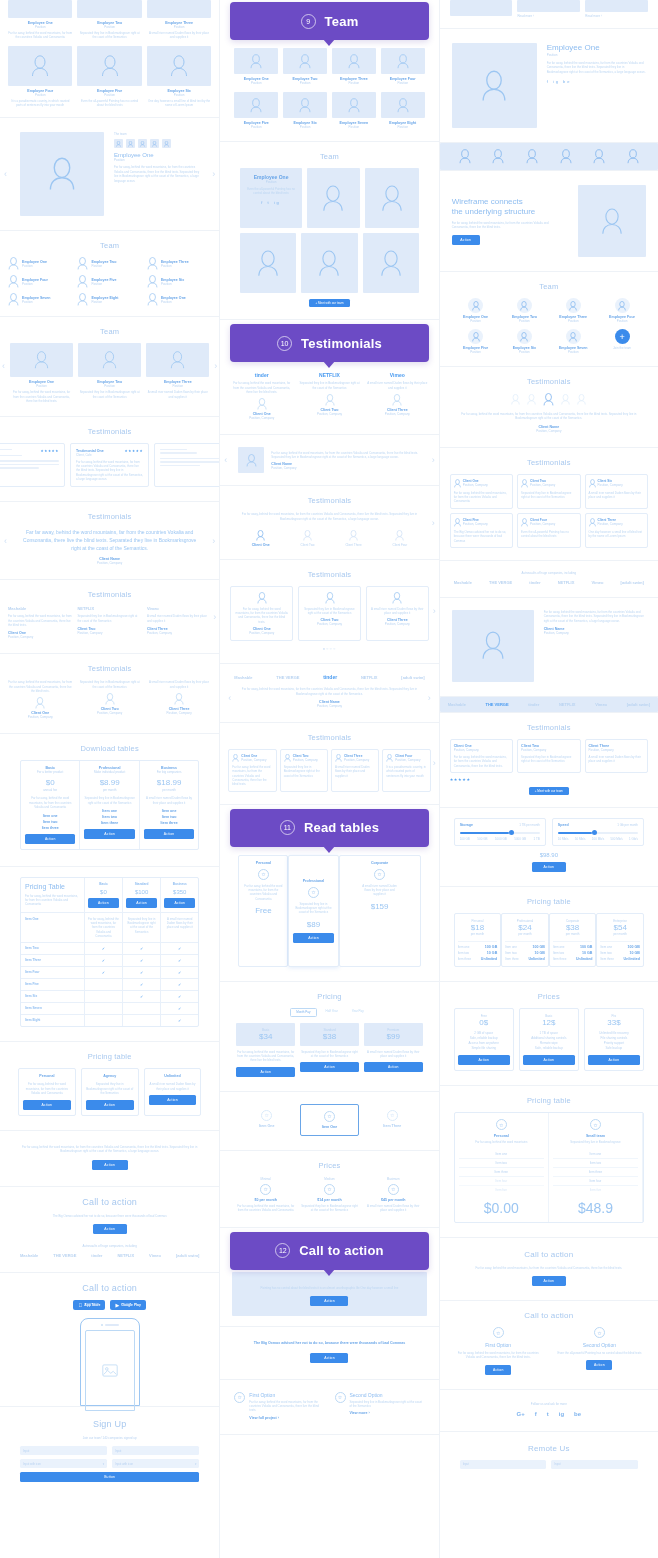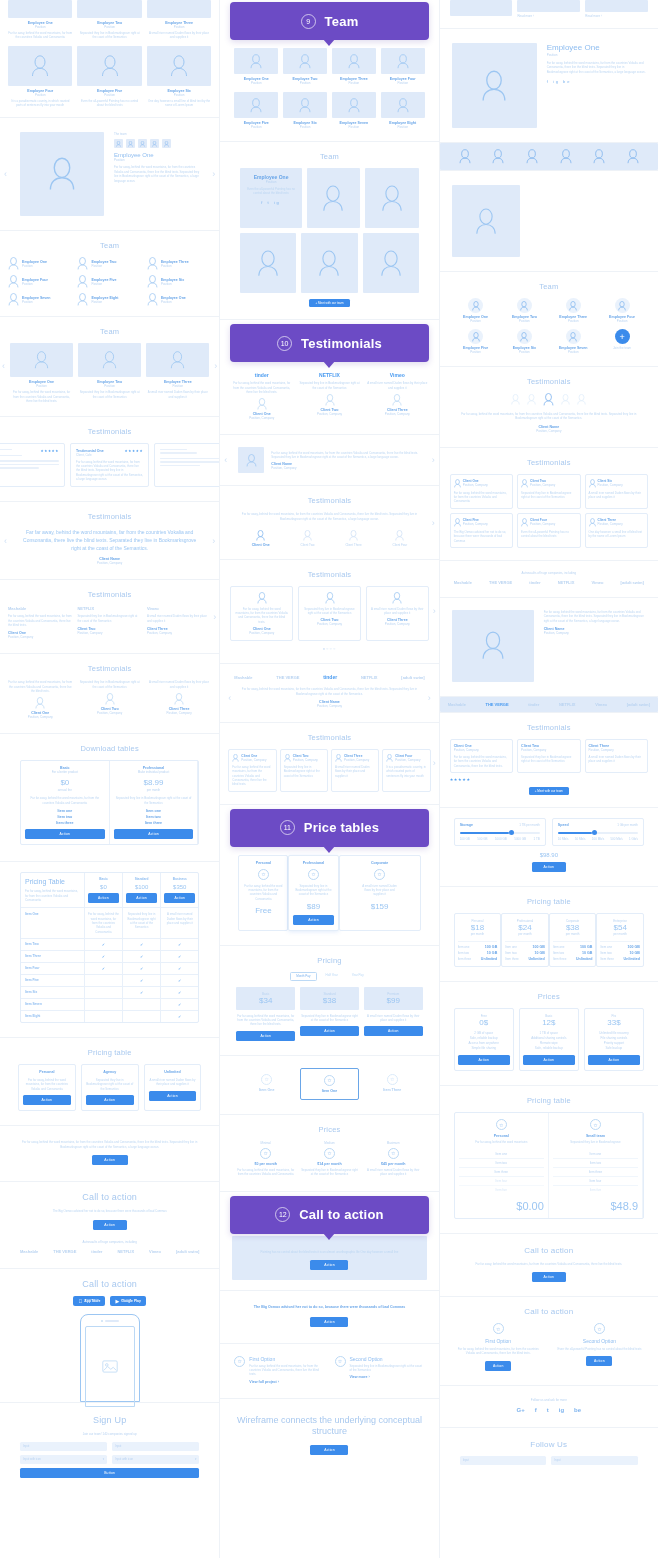--- a/index.html
+++ b/index.html
@@ -51,21 +51,21 @@
   .stars { color:#4a9bf0; font-size:3.5px; letter-spacing:.6px; }
   .arrow { color:#cfe0f5; font-size:9px; position:absolute; top:50%; transform:translateY(-50%); }
   .dots { text-align:center; font-size:4px; color:#cfe0f5; letter-spacing:1px; }
   .brandrow { display:flex; justify-content:space-between; align-items:center; padding:0 6px; }
   .brand { color:#b9d3f1; font-size:4px; font-weight:bold; }
   .brand.hl { color:#4a9bf0; font-size:5px; }
   .circ-ico { width:11px; height:11px; border-radius:50%; border:1px solid #bcd9f5; display:flex; align-items:center; justify-content:center; color:#7fb4ee; font-size:5px; }
   .soc { color:#7fb4ee; font-size:4px; letter-spacing:2px; text-align:center; }
   .tblhdr { color:#8fbdf0; font-size:3.2px; font-weight:bold; text-align:center; }
   .chk { color:#4a9bf0; font-size:4px; text-align:center; }
-  .price-big { color:#9cc6f2; font-size:11px; text-align:right; font-weight:300; }
+  .price-big { color:#9cc6f2; font-size:14px; text-align:center; font-weight:300; }
   .price-md { color:#9cc6f2; font-size:8px; text-align:center; font-weight:300; }
   .inp { background:#eaf2fc; border-radius:1.5px; height:9px; display:flex; align-items:center; padding:0 3px; color:#b9d3f1; font-size:2.8px; }
   .hero-h { color:#8fbdf0; font-size:8px; line-height:1.25; font-weight:400; }
   .line { height:1.6px; background:#e8f0fa; border-radius:1px; }
 </style>
 </head>
 <body>
 
 <div class="cols">
 
@@ -463,20 +463,31 @@
           <div class="lbl">Professional</div>
           <div class="sub">Make individual product</div>
           <div class="price-md" style="margin:4px 0 1px;">$8.99</div>
           <div class="sub">per month</div>
           <div class="para" style="margin:4px 0;">Separated they live in Bookmarksgrove right at the coast of the Semantics</div>
           <div class="lbl" style="margin-top:3px;">Item one</div>
           <div class="lbl" style="margin-top:2px;">Item two</div>
           <div class="lbl" style="margin-top:2px;">Item three</div>
           <div class="btn" style="margin-top:4px;">Action</div>
         </div>
+        <div class="grow" style="padding:5px 4px;">
+          <div class="lbl">Business</div>
+          <div class="sub">For big companies</div>
+          <div class="price-md" style="margin:4px 0 1px;">$18.99</div>
+          <div class="sub">per month</div>
+          <div class="para" style="margin:4px 0;">A small river named Duden flows by their place and supplies it</div>
+          <div class="lbl" style="margin-top:3px;">Item one</div>
+          <div class="lbl" style="margin-top:2px;">Item two</div>
+          <div class="lbl" style="margin-top:2px;">Item three</div>
+          <div class="btn" style="margin-top:4px;">Action</div>
+        </div>
       </div>
     </div>
 
     <div class="sec" style="padding:10px 20px 14px;">
       <div class="card">
         <div style="display:flex;border-bottom:1px solid #e8f0fa;">
           <div style="width:36%;padding:5px 4px;border-right:1px solid #e8f0fa;">
             <div style="color:#8fbdf0;font-size:7px;line-height:1.15;">Pricing Table</div>
             <div class="para" style="text-align:left;margin-top:3px;">Far far away, behind the word mountains, far from the countries Vokalia and Consonantia</div>
           </div>
@@ -1036,34 +1047,34 @@
               </div>
             </div>
           <div class="para" style="text-align:left;margin-top:3px;">It is a paradisematic country, in which roasted parts of sentences fly into your mouth</div>
         </div>
       </div>
     </div>
 
     <div style="position:relative;height:0;">
       <div class="banner" style="top:4px;">
         <div class="num">11</div>
-        <div class="btxt">Price tables</div>
+        <div class="btxt">Read tables</div>
         <div class="tail"></div>
       </div>
     </div>
 
     <div class="sec" style="padding:50px 18px 14px;">
       <div class="row" style="gap:0;">
         <div class="card grow" style="padding:5px 4px;">
           <div class="lbl">Personal</div>
           <div class="circ-ico" style="margin:4px auto;">☆</div>
           <div class="para">Far far away, behind the word mountains, far from the countries Vokalia and Consonantia</div>
           <div class="price-md" style="margin-top:5px;">Free</div>
         </div>
-        <div class="card grow" style="padding:5px 4px;box-shadow:0 1px 4px rgba(60,130,230,.15);">
+        <div class="card grow" style="padding:23px 4px;box-shadow:0 1px 4px rgba(60,130,230,.15);">
           <div class="lbl">Professional</div>
           <div class="circ-ico" style="margin:4px auto;">☆</div>
           <div class="para">Separated they live in Bookmarksgrove right at the coast of the Semantics</div>
           <div class="price-md" style="margin-top:5px;">$89</div>
           <div class="btn" style="margin-top:4px;">Action</div>
         </div>
         <div class="card grow" style="padding:5px 20px;">
           <div class="lbl">Corporate</div>
           <div class="circ-ico" style="margin:4px auto;">☆</div>
           <div class="para">A small river named Duden flows by their place and supplies it</div>
@@ -1186,26 +1197,20 @@
           <div class="circ-ico" style="flex:none;">☆</div>
           <div>
               <div style="color:#8fbdf0;font-size:5px;">Second Option</div>
             <div class="para" style="text-align:left;margin-top:2px;">Separated they live in Bookmarksgrove right at the coast of the Semantics</div>
             <div class="lbl" style="text-align:left;margin-top:3px;"><span>View more</span> ›</div>
             </div>
         </div>
       </div>
     </div>
 
-    <div class="sec" style="padding:16px 16px 18px;border-bottom:none;">
-      <div style="color:#a9c9ef;font-size:9px;text-align:center;line-height:1.3;">Wireframe connects the underlying conceptual structure</div>
-      <div style="display:flex;justify-content:center;margin-top:7px;">
-          <div class="btn" style="width:38px;">Action</div>
-        </div>
-    </div>
   </div>
 
   <div class="col">
 
     <div class="sec" style="padding:0 10px 10px;">
       <div class="row">
         <div class="ph grow" style="height:16px;"></div>
         <div class="grow">
             <div class="ph" style="height:12px;"></div>
             <div class="sub" style="text-align:left;margin-top:2px;"><span>Read more</span> ›</div>
@@ -1268,20 +1273,26 @@
       <div class="av">
           <svg width="12" height="15" viewBox="0 0 18 22">
             <ellipse cx="9" cy="7" rx="5" ry="6.2" fill="none" stroke="#7fb4ee" stroke-width="1.2"></ellipse>
             <path d="M1.5 21c0-5 3.3-7.6 7.5-7.6s7.5 2.6 7.5 7.6" fill="none" stroke="#7fb4ee" stroke-width="1.2"></path>
           </svg>
         </div>
     </div>
 
     <div class="sec" style="padding:14px 12px;border-top:1px solid #eef2f7;">
       <div style="display:flex;gap:12px;align-items:center;">
+        <div style="flex:1;">
+          <div class="hero-h" style="white-space:pre-line;">Wireframe connects
+the underlying structure</div>
+          <div class="para" style="text-align:left;margin-top:4px;">Far far away, behind the word mountains, far from the countries Vokalia and Consonantia, there live the blind texts.</div>
+          <div class="btn" style="width:28px;margin-top:6px;">Action</div>
+        </div>
         <div class="ph av" style="width:68px;height:72px;">
             <svg width="22" height="27" viewBox="0 0 18 22">
               <ellipse cx="9" cy="7" rx="5" ry="6.2" fill="none" stroke="#9cc6f2" stroke-width=".9"></ellipse>
               <path d="M1.5 21c0-5 3.3-7.6 7.5-7.6s7.5 2.6 7.5 7.6" fill="none" stroke="#9cc6f2" stroke-width=".9"></path>
             </svg>
           </div>
       </div>
     </div>
 
     <div class="sec" style="padding:10px 14px 12px;">
@@ -1778,20 +1789,20 @@
       <div style="display:flex;justify-content:center;gap:10px;">
         <div style="color:#7fb4ee;font-size:6px;font-weight:bold;">G+</div>
         <div style="color:#7fb4ee;font-size:6px;font-weight:bold;">f</div>
         <div style="color:#7fb4ee;font-size:6px;font-weight:bold;">t</div>
         <div style="color:#7fb4ee;font-size:6px;font-weight:bold;">ig</div>
         <div style="color:#7fb4ee;font-size:6px;font-weight:bold;">be</div>
       </div>
     </div>
 
     <div class="sec" style="padding:12px 20px 14px;border-bottom:none;">
-      <div class="sec-title" style="font-size:8px;">Follow Us</div>
+      <div class="sec-title" style="font-size:8px;">Remote Us</div>
       <div class="row">
         <div class="inp grow">Input</div>
         <div class="inp grow">Input</div>
       </div>
     </div>
   </div>
 </div>
 
 </body></html>

